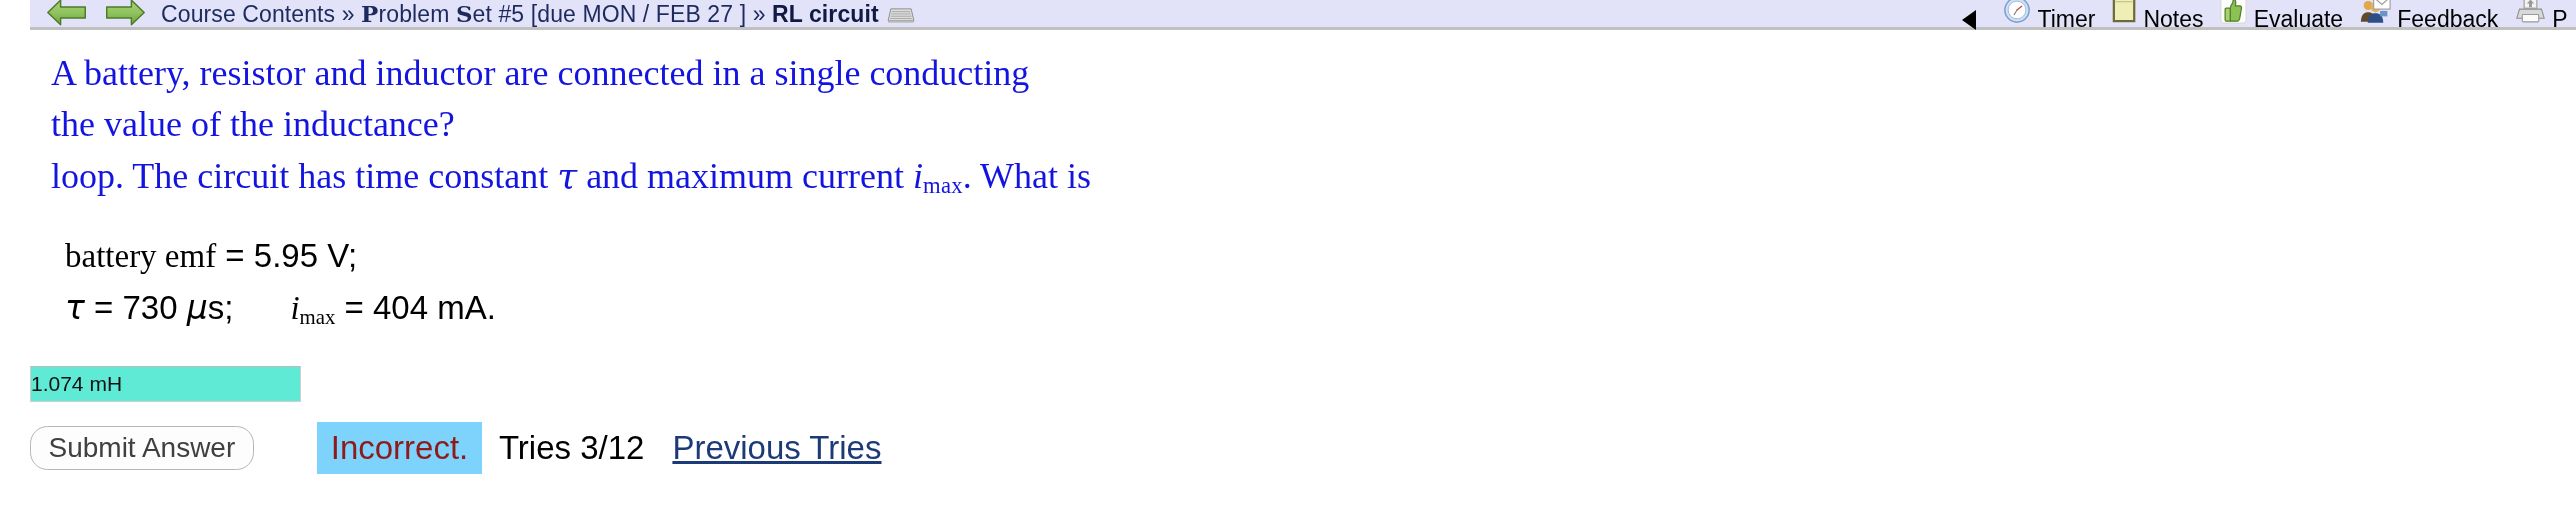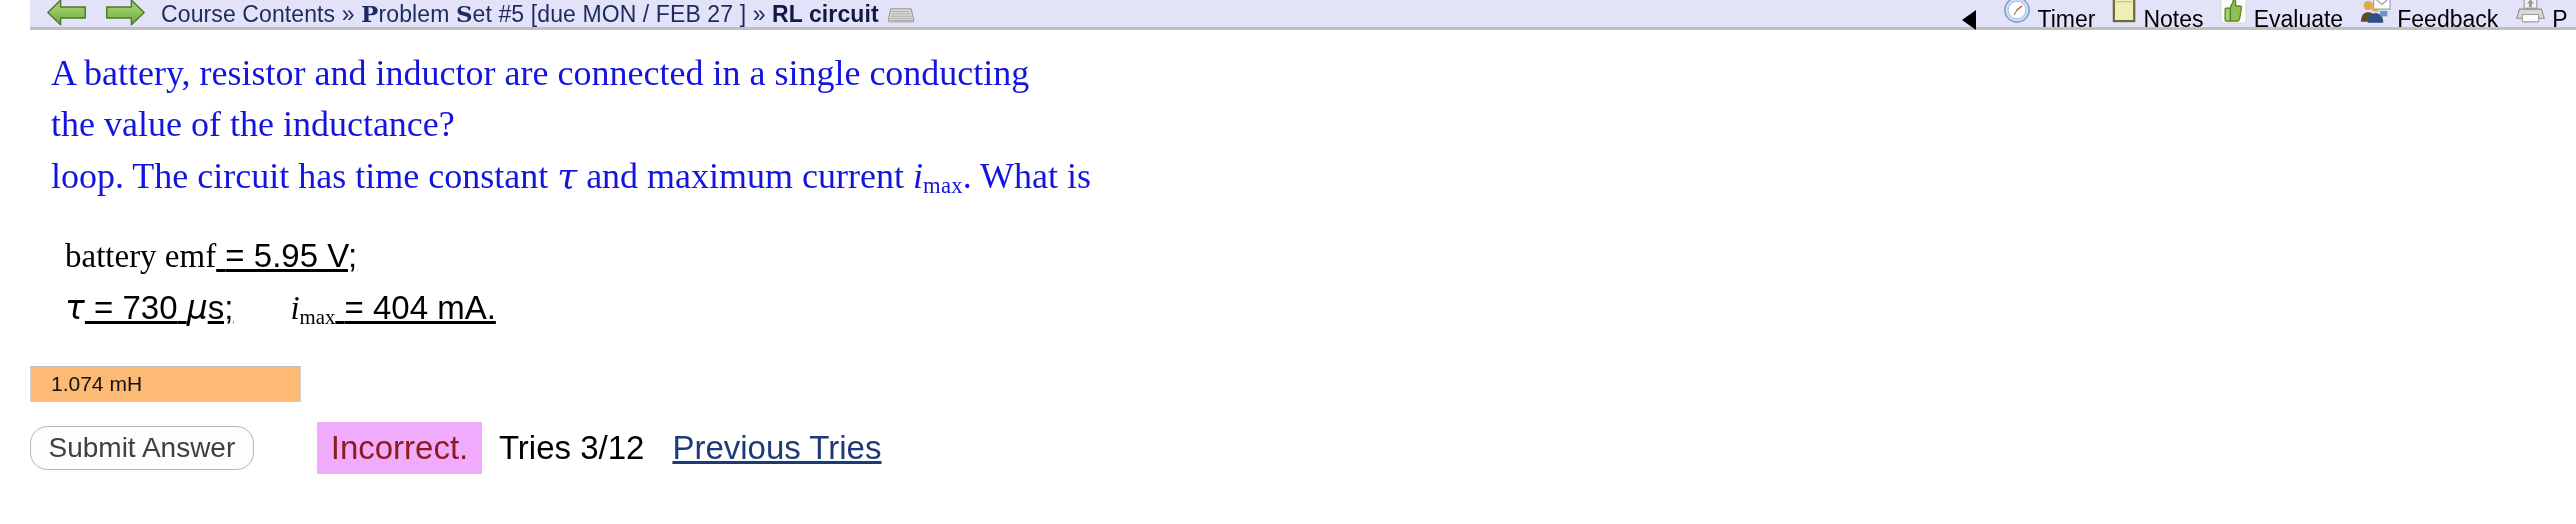--- a/index.html
+++ b/index.html
@@ -128,46 +128,46 @@
     letter-spacing: 0.2px;
   }
 
   #givens {
     padding: 19.4px 0 0 65px;
     color: #000000;
     font-size: 33px;
     line-height: 51px;
   }
   .gv-serif { font-family: Liberation Serif, serif; margin-top: 19px; }
-  .gv-sans  { font-family: "Liberation Sans", sans-serif; text-decoration: underline; }
+  .gv-sans  { font-family: "Liberation Sans", sans-serif; }
   .gv-greek { font-family: "DejaVu Sans", sans-serif; font-style: italic; }
   .gv-ital  { font-family: "Liberation Serif", serif; font-style: italic; }
   #givens sub {
     font-size: 0.63em;
     font-style: normal;
     font-family: "Liberation Serif", serif;
     vertical-align: -0.22em;
   }
   .gap { display: inline-block; width: 57px; }
 
   
   #answer-area {
     padding: 25px 0 0 30px;
   }
   #answer-input {
     width: 271px;
     height: 36px;
     box-sizing: border-box;
     border: 0.9px solid #cfcfcf;
     border-top-color: #bdbdbd;
-    background: #fdba74;
+    background: #5eead4;
     font-family: "Liberation Sans", sans-serif;
     font-size: 21px;
     color: #111111;
-    padding: 0 20px;
+    padding: 0 0;
     outline: none;
     border-radius: 0;
   }
 
   #submit-row {
     display: flex;
     align-items: center;
     padding: 20px 0 0 30px;
   }
   #submit-btn {
@@ -176,21 +176,21 @@
     color: #404040;
     background: #fdfdfd;
     border: 0.9px solid #b6b6b6;
     border-radius: 17.5px;
     padding: 6.5px 17.5px 7.4px 17.5px;
     line-height: 1;
     cursor: pointer;
   }
   #verdict {
     margin-left: 63px;
-    background: #f0abfc;
+    background: #7dd3fc;
     color: #8e1a1a;
     font-size: 33px;
     font-family: "Liberation Sans", sans-serif;
     padding: 8.3px 14px 10px 14px;
     line-height: 1;
   }
   #tries {
     margin-left: 16.6px;
     color: #000000;
     font-size: 33px;

